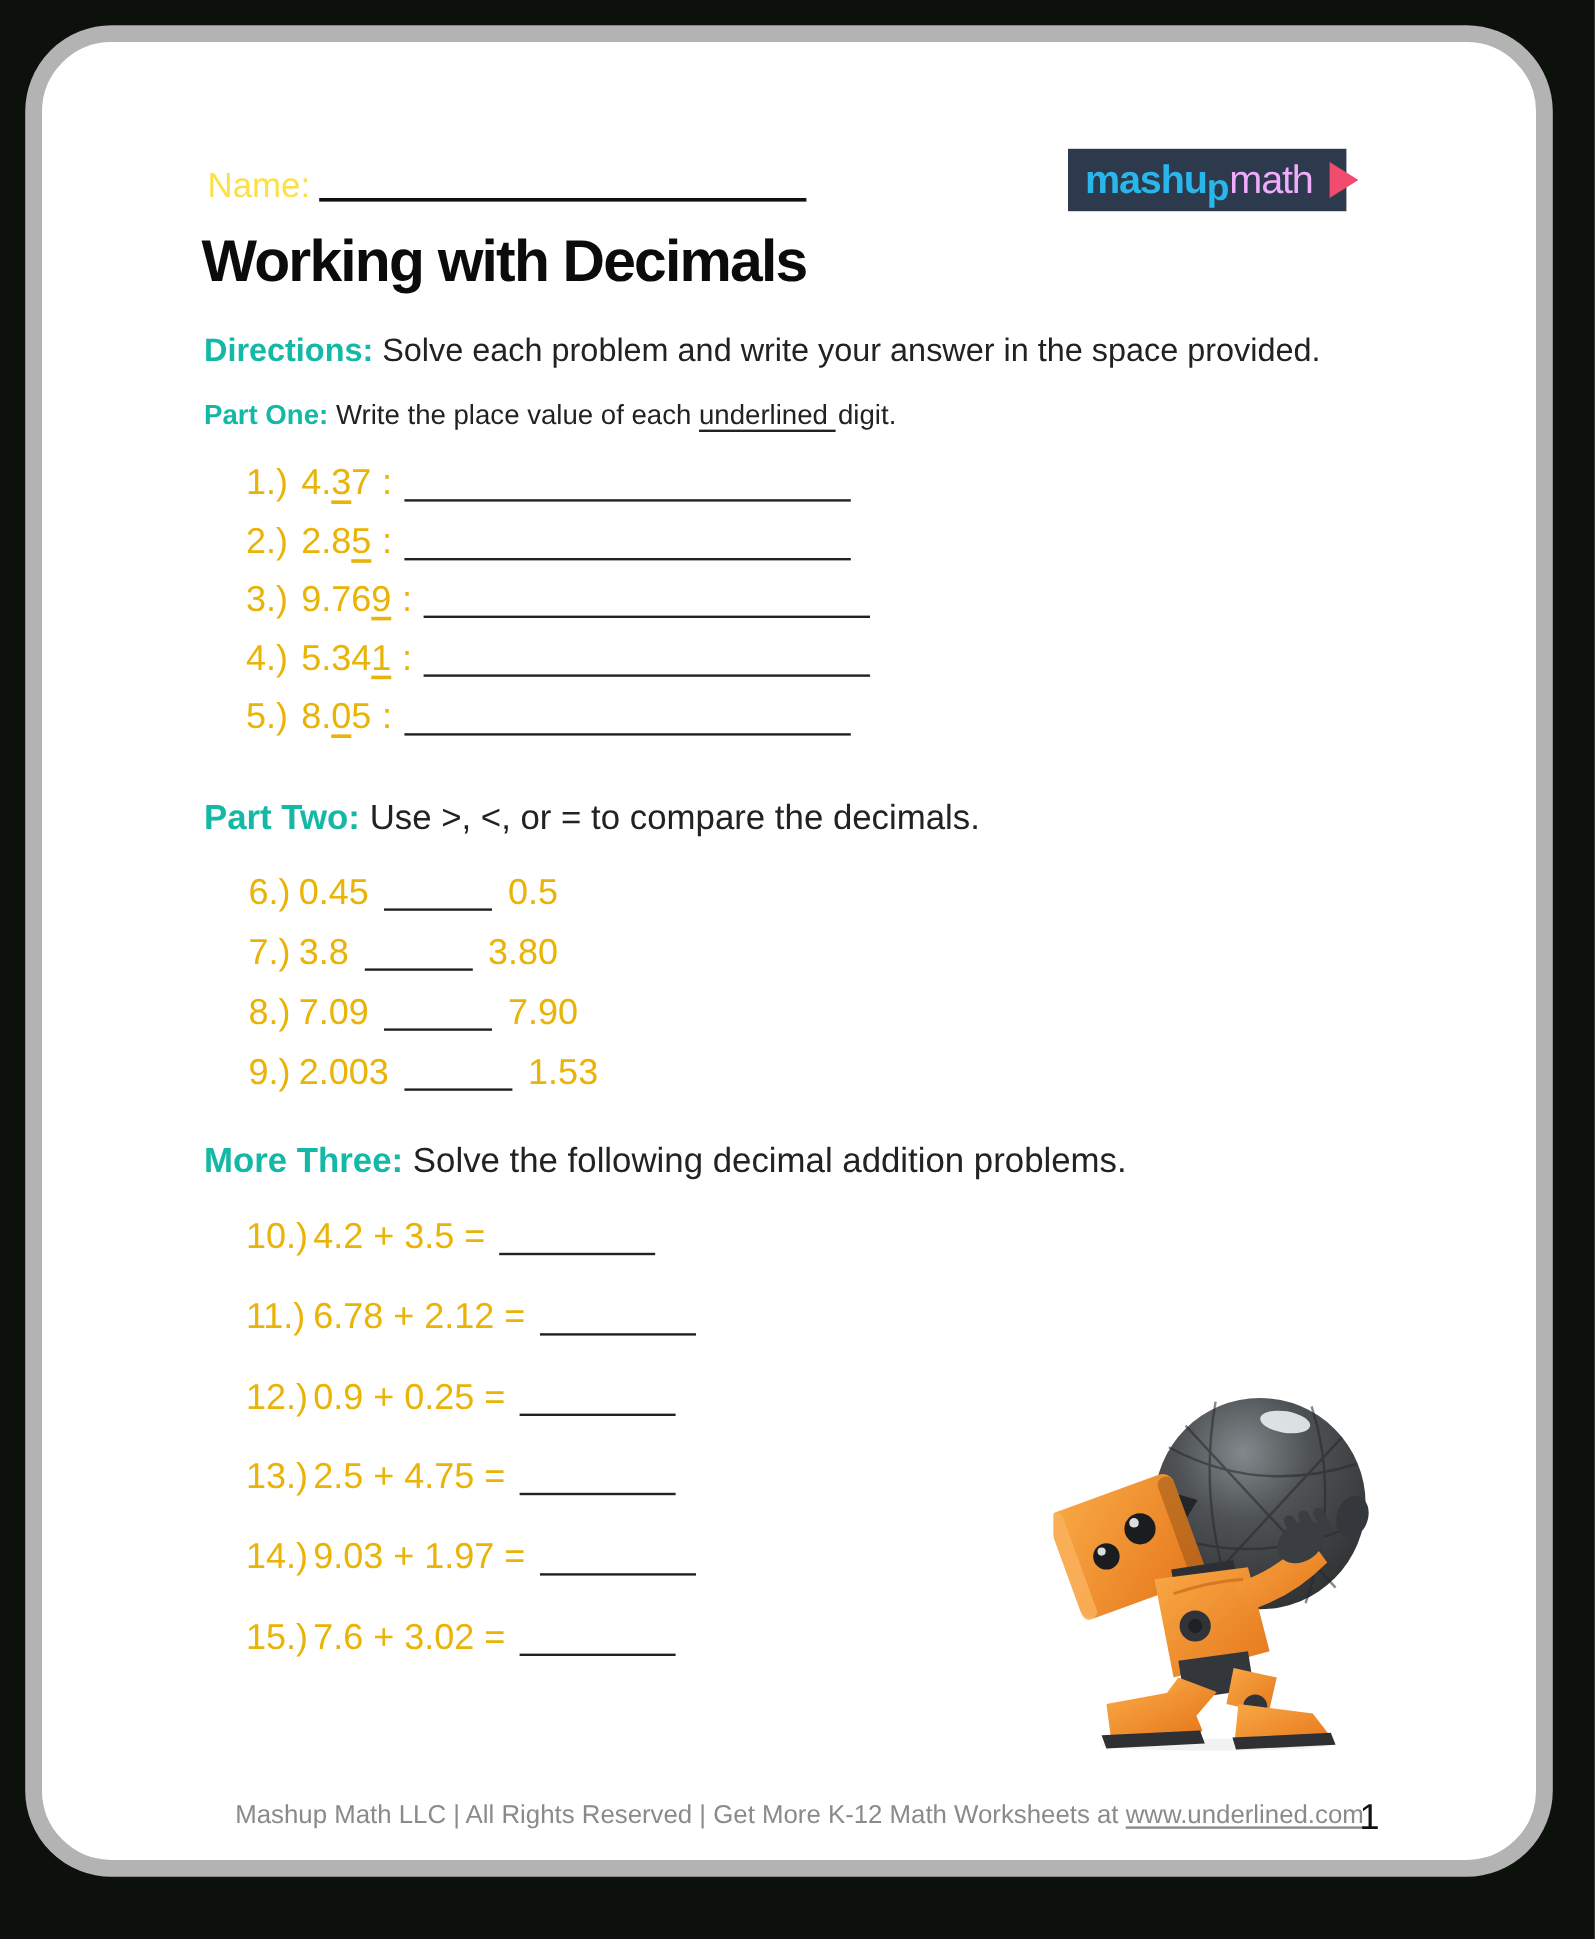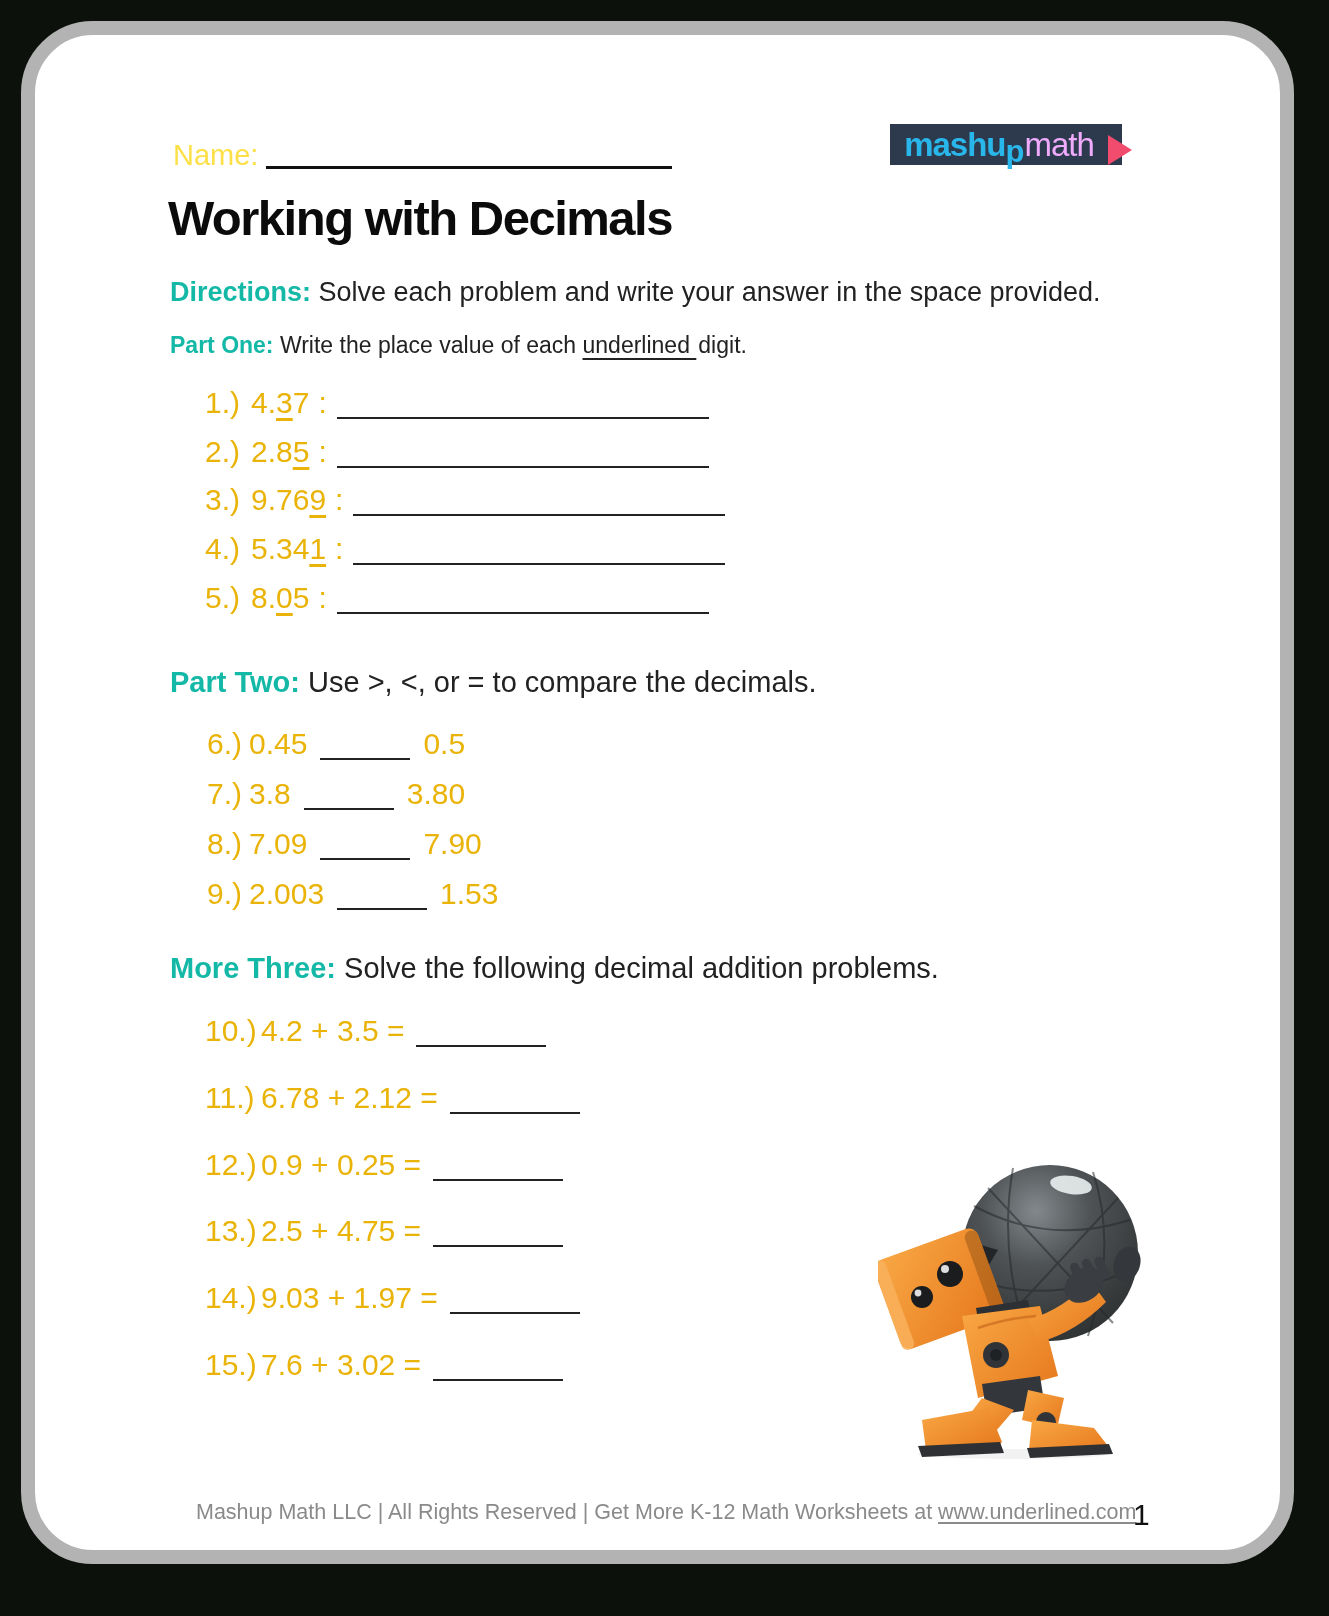--- a/index.html
+++ b/index.html
@@ -14,21 +14,21 @@
     background:#ffffff;border:14px solid #b3b3b3;border-radius:72px;
     box-sizing:border-box;
   }
   
   .name-row{position:absolute;left:173px;top:139px;font-size:29px;color:#fde047;}
   .name-line{
     display:inline-block;width:406px;height:4px;margin-left:8px;
     border-bottom:3px solid #101010;vertical-align:-4px;
   }
   .logo{
-    position:absolute;left:890px;top:124px;width:232px;height:41px;
+    position:absolute;left:890px;top:124px;width:232px;height:52px;
     background:#2d3a4d;display:flex;align-items:center;justify-content:center;
     padding-right:14px;box-sizing:border-box;
   }
   .logo-mashu{color:#29b6ea;font-weight:bold;font-size:33px;letter-spacing:-1px;}
   .logo-p{color:#29b6ea;font-weight:bold;font-size:31px;position:relative;top:7px;}
   .logo-math{color:#f0abfc;font-weight:normal;font-size:33px;letter-spacing:-1px;}
   .logo-play{
     position:absolute;right:-10px;top:11px;width:0;height:0;
     border-left:24px solid #f14b6e;border-top:15px solid transparent;border-bottom:15px solid transparent;
   }

